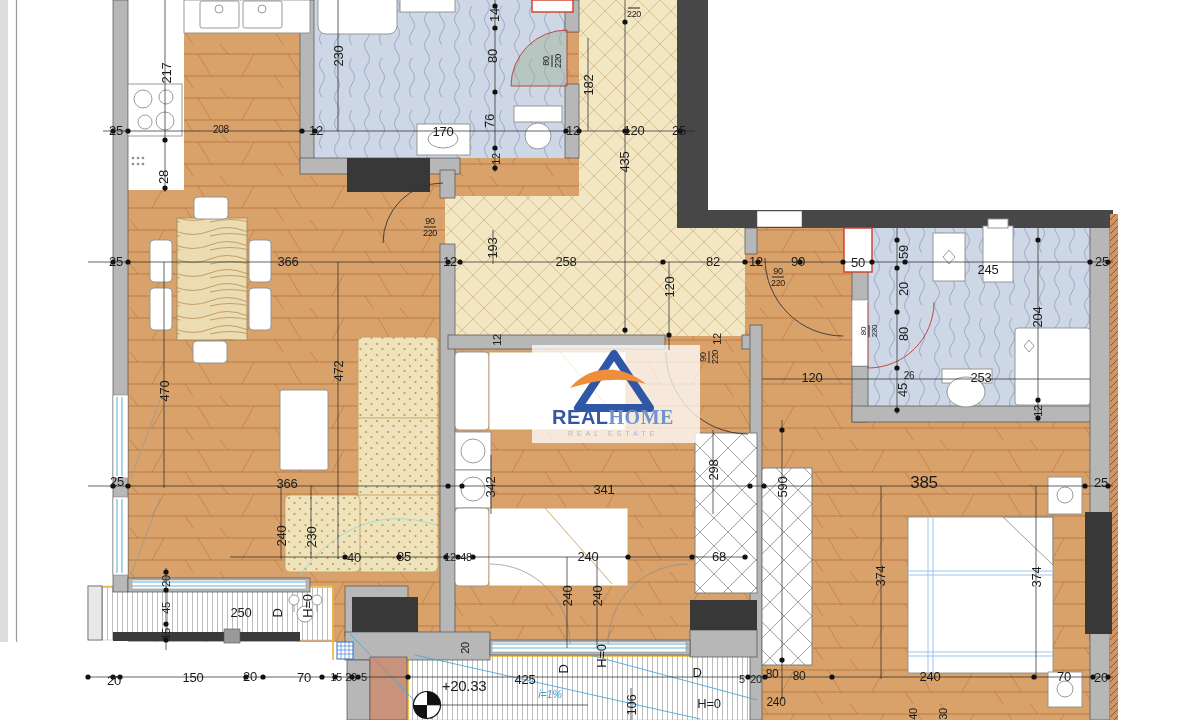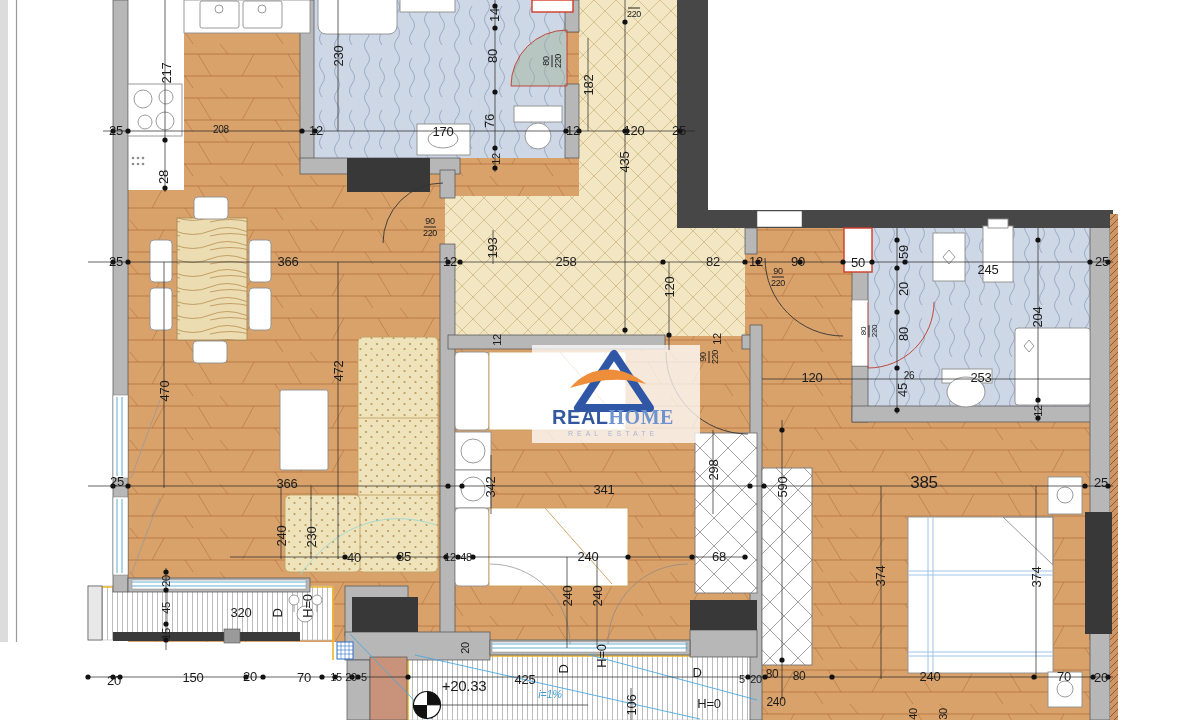--- a/index.html
+++ b/index.html
@@ -440,21 +440,21 @@
       <div class="lbl" style="left: 450px; top: 557px; font-size: 11px;">12</div>
       <div class="lbl" style="left: 466px; top: 557px; font-size: 11px;">48</div>
       <div class="lbl" style="left: 588px; top: 556px; font-size: 13px;">240</div>
       <div class="lbl" style="left: 719px; top: 556px; font-size: 13px;">68</div>
       <div class="lbl rot" style="left: 567px; top: 596px; font-size: 13px;">240</div>
       <div class="lbl rot" style="left: 597px; top: 596px; font-size: 13px;">240</div>
       <div class="lbl rot" style="left: 465px; top: 648px; font-size: 11px;">20</div>
       <div class="lbl rot" style="left: 166px; top: 581px; font-size: 11px;">20</div>
       <div class="lbl rot" style="left: 166px; top: 608px; font-size: 11px;">45</div>
       <div class="lbl rot" style="left: 166px; top: 634px; font-size: 11px;">15</div>
-      <div class="lbl" style="left: 241px; top: 612px; font-size: 13px;">320</div>
+      <div class="lbl" style="left: 241px; top: 612px; font-size: 13px;">250</div>
       <div class="lbl rot" style="left: 277px; top: 613px; font-size: 13px;">D</div>
       <div class="lbl rot" style="left: 307px; top: 606px; font-size: 13px;">H=0</div>
       <div class="lbl" style="left: 114px; top: 680px; font-size: 13px;">20</div>
       <div class="lbl" style="left: 193px; top: 677px; font-size: 13px;">150</div>
       <div class="lbl" style="left: 250px; top: 676px; font-size: 13px;">20</div>
       <div class="lbl" style="left: 304px; top: 677px; font-size: 13px;">70</div>
       <div class="lbl" style="left: 336px; top: 677px; font-size: 11px;">15</div>
       <div class="lbl" style="left: 351px; top: 677px; font-size: 11px;">20</div>
       <div class="lbl" style="left: 364px; top: 677px; font-size: 11px;">5</div>
       <div class="lbl" style="left: 464px; top: 685px; font-size: 15px;">+20.33</div>

